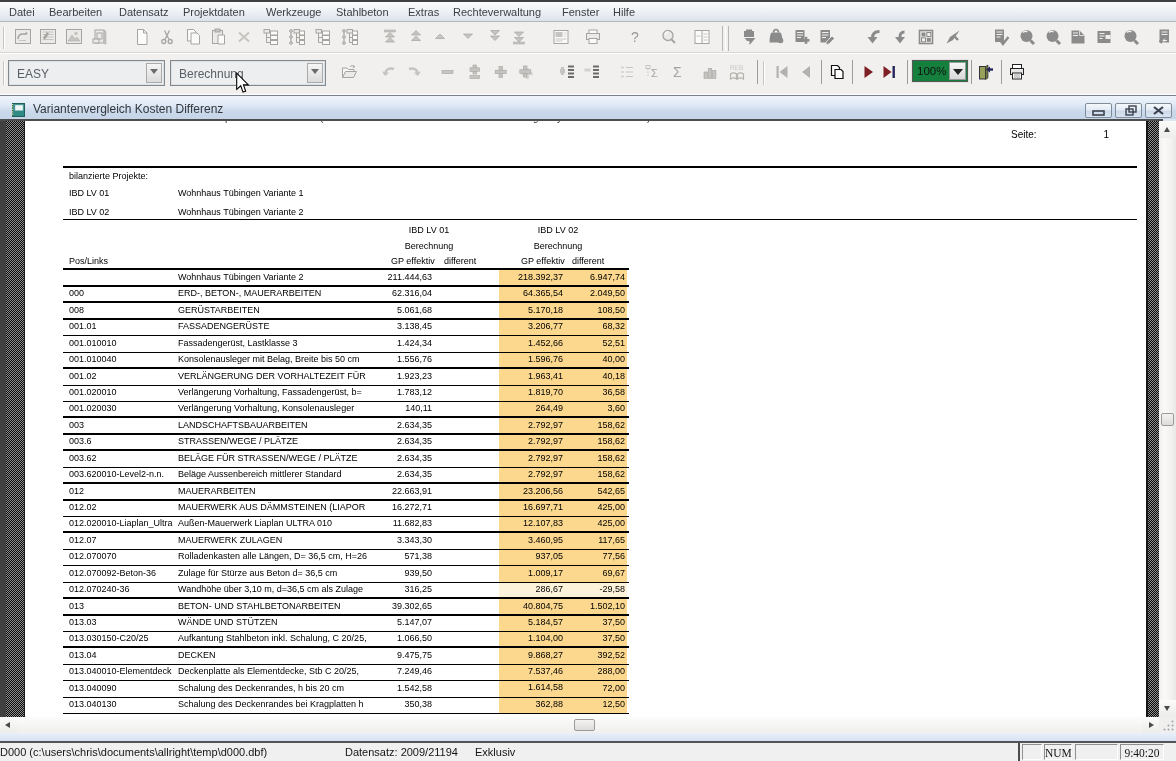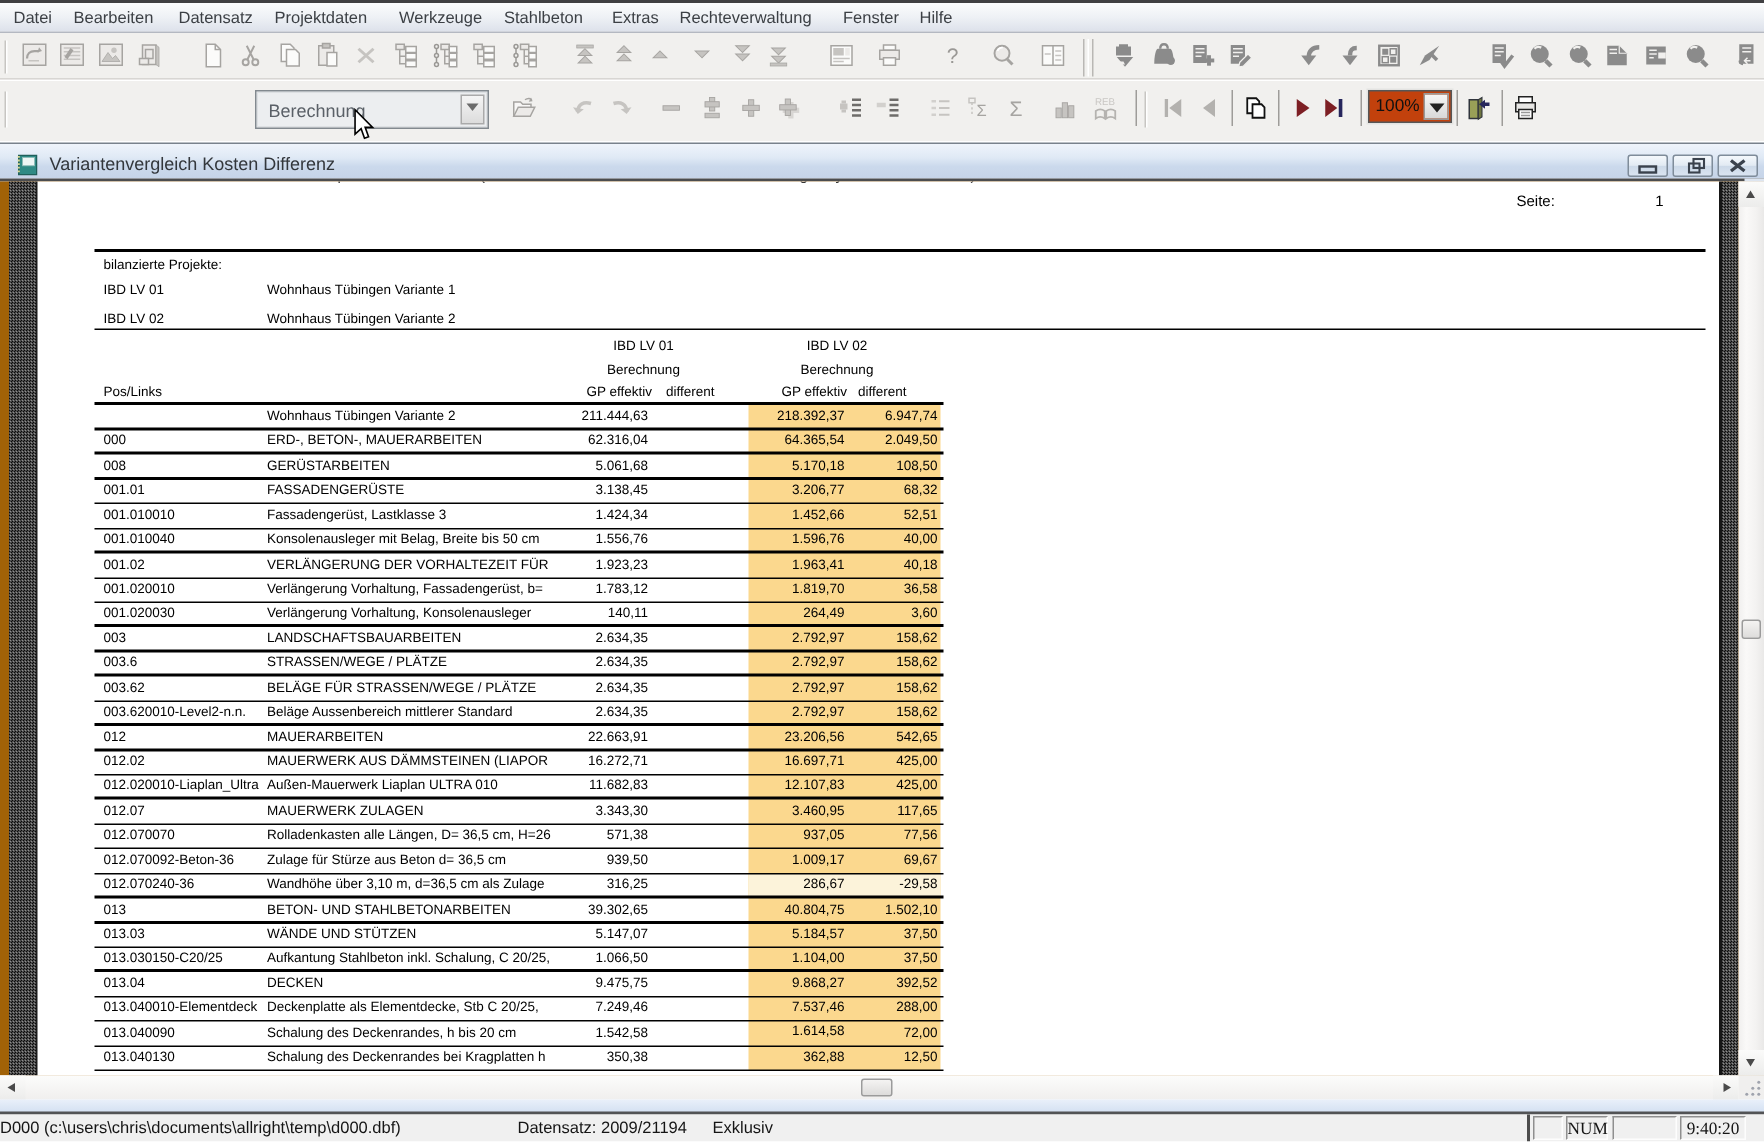--- a/index.html
+++ b/index.html
@@ -16,33 +16,33 @@
 #tb2 { left:0; top:54px; width:1176px; height:40px; background:#f1f0ee; }
 .grip { width:2px; border-left:1px solid #c7c5c2; border-right:1px solid #fff; }
 .ic { position:absolute; }
 .vsep { position:absolute; width:1px; background:#b9b7b4; }
 
 .combo { position:absolute; height:26px; background:#eceef0; border:1px solid #82898f; box-shadow:inset 0 0 0 1px #dde0e3; }
 .combo .txt { position:absolute; left:8px; top:6px; font-size:12px; color:#5a6067; }
 .combo .btn { position:absolute; right:2px; top:2px; bottom:2px; width:16px; background:linear-gradient(#f5f5f5,#dcdcdc); border:1px solid #aaa; }
 .combo .btn:after { content:""; position:absolute; left:3px; top:5px; border:4px solid transparent; border-top:5px solid #6b6b6b; }
 
-#zoomc { left:912px; top:6px; width:56px; height:22px; background:#c2410c; border:1px solid #565656; box-shadow:0 0 0 1px #e4e3e1; }
+#zoomc { left:912px; top:6px; width:56px; height:22px; background:#15803d; border:1px solid #565656; box-shadow:0 0 0 1px #e4e3e1; }
 #zoomc .txt { position:absolute; left:4px; top:4px; font-size:11.5px; color:#111; }
 #zoomc .btn { position:absolute; right:1px; top:1px; width:17px; height:18px; background:linear-gradient(#f6f6f6,#d8d8d8); border:1px solid #999; }
 #zoomc .btn:after { content:""; position:absolute; left:3px; top:6px; border:5px solid transparent; border-top:6px solid #222; }
 
 #mdibar { left:0; top:95px; width:1176px; height:26px;
   background:linear-gradient(#eff4fb,#dfe9f5 40%,#cbd9ec 65%,#c6d4e8);
   border-top:1px solid #79828c; border-bottom:2px solid #4c4d4f; }
 #mdititle { left:33px; top:5.5px; font-size:12px; color:#33373c; }
 .wbtn { position:absolute; top:7px; width:27px; height:15px; border:1px solid #7f8c9a; border-radius:2px;
   background:linear-gradient(#f4f8fc,#e2eaf3 48%,#ccd9e8 52%,#dae4f1); }
 
-#doc { left:0; top:121px; width:1176px; height:596px; background:#a16207; }
+#doc { left:0; top:121px; width:1176px; height:596px; background:#404040; }
 .checker { position:absolute; top:0; height:596px;
   background:repeating-conic-gradient(#8f8f8f 0% 25%, #0a0a0a 0% 50%) 0 0/2px 2px; }
 #page { position:absolute; left:24px; top:0; width:1124px; height:596px; background:#fff;
   border-left:1px solid #1a1a1a; border-right:2px solid #161616; font-size:9px; color:#000; }
 #page .t { position:absolute; white-space:nowrap; }
 #page .r { text-align:right; }
 .hline { position:absolute; background:#000; }
 
 #vscroll { left:1159px; top:0; width:17px; height:596px; background:linear-gradient(90deg,#f0efee,#faf9f8 30%,#f3f2f1 70%,#e9e8e7); }
 #hscroll { left:0; top:717px; width:1159px; height:16px; background:linear-gradient(#fcfcfb,#f0efee); }
@@ -279,20 +279,24 @@
         <path d="M8 12.5h4M10 10.5l-2 2 2 2" stroke="#f1f0ee" fill="none"></path>
       </svg>
       <div class="vsep" style="left:722px;top:4px;height:25px"></div>
       <div class="vsep" style="left:725px;top:4px;height:25px;background:#fff"></div>
       <div class="vsep" style="left:728px;top:4px;height:25px"></div>
     </div>
 </div>
 
 <div id="tb2" class="a">
   <div class="a grip" style="left:3px;top:7px;height:24px"></div>
+  <div class="combo" style="left:8px;top:6px;width:157px">
+    <span class="txt">EASY</span>
+      <span class="btn"></span>
+  </div>
   <div class="combo" style="left:170px;top:6px;width:156px">
     <span class="txt">Berechnung</span>
       <span class="btn"></span>
   </div>
   <div id="tb2icons">
       <svg class="ic" style="left:339.5px;top:9px" width="18" height="18" viewBox="0 0 18 18">
         <path d="M2.5 14.5V5h4.5l1.5 1.5H14v2" fill="#f8f7f6" stroke="#a6a4a1"></path>
         <path d="M2.5 14.5l3-6h11l-3 6z" fill="#eceae8" stroke="#a6a4a1"></path>
         <path d="M10 3.5c2-1.5 4-1 4.5.5" fill="none" stroke="#a6a4a1"></path>
         <path d="M14 2l1 2.5-2.5.3z" fill="#a6a4a1"></path>

